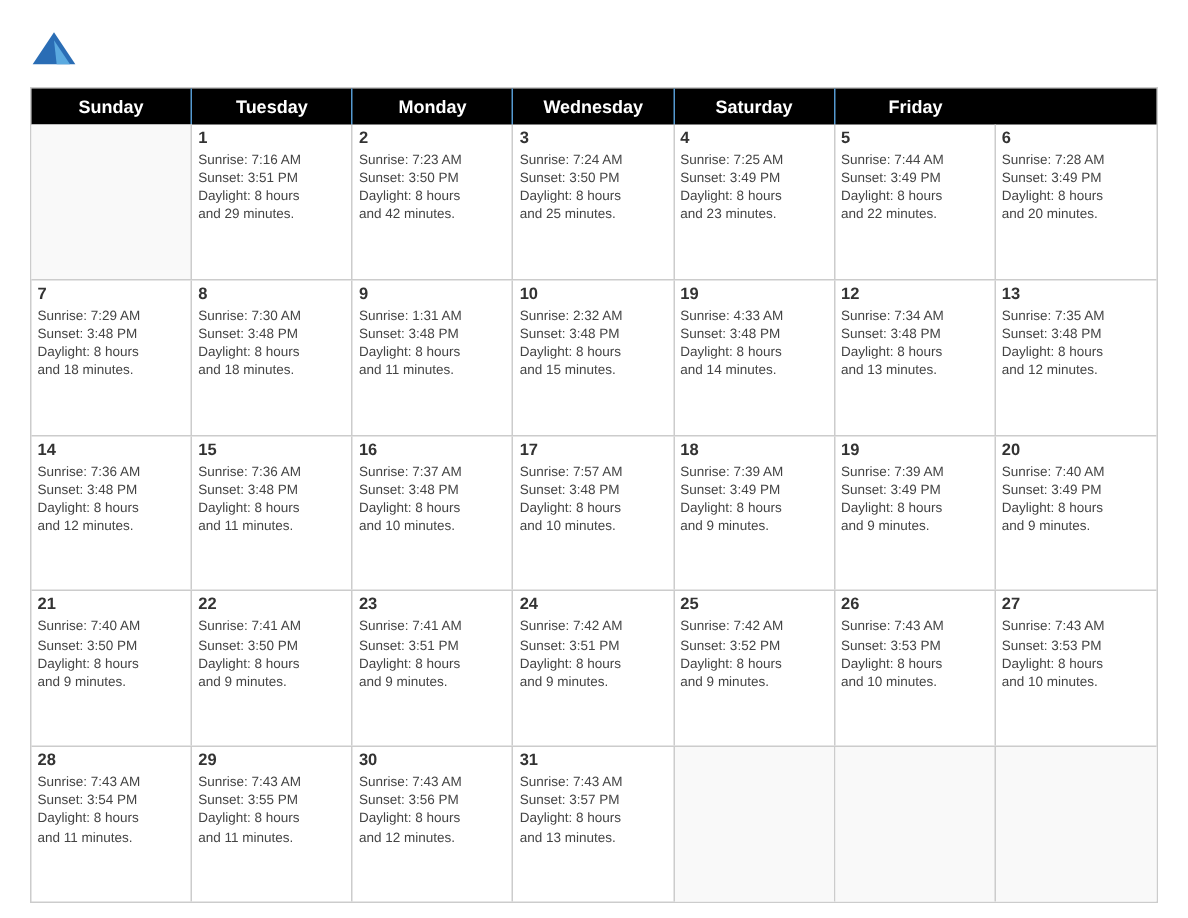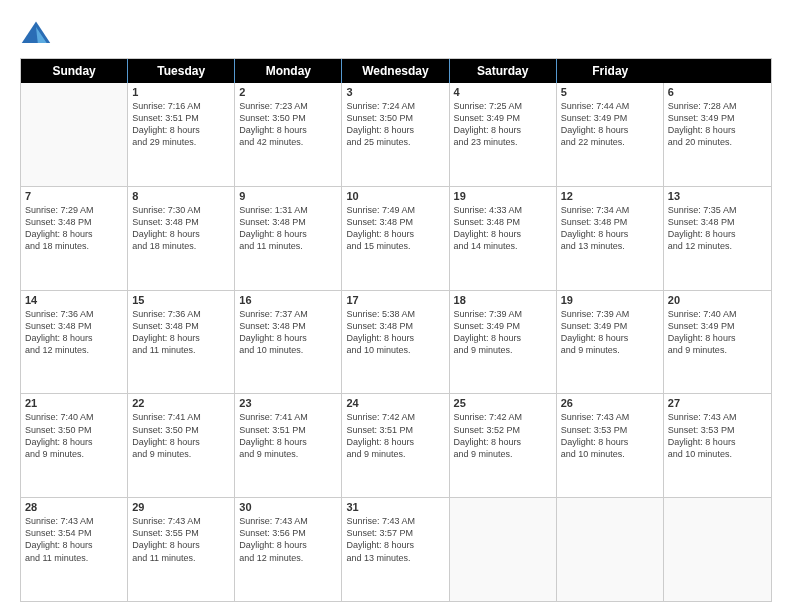--- a/index.html
+++ b/index.html
@@ -209,21 +209,21 @@
           </div>
           <div class="cal-cell">
             <span class="day-num">9</span>
             <span class="cell-line">Sunrise: 1:31 AM</span>
             <span class="cell-line">Sunset: 3:48 PM</span>
             <span class="cell-line">Daylight: 8 hours</span>
             <span class="cell-line">and 11 minutes.</span>
           </div>
           <div class="cal-cell">
             <span class="day-num">10</span>
-            <span class="cell-line">Sunrise: 7:49 AM</span>
+            <span class="cell-line">Sunrise: 2:32 AM</span>
             <span class="cell-line">Sunset: 3:48 PM</span>
             <span class="cell-line">Daylight: 8 hours</span>
             <span class="cell-line">and 15 minutes.</span>
           </div>
           <div class="cal-cell">
             <span class="day-num">19</span>
             <span class="cell-line">Sunrise: 4:33 AM</span>
             <span class="cell-line">Sunset: 3:48 PM</span>
             <span class="cell-line">Daylight: 8 hours</span>
             <span class="cell-line">and 14 minutes.</span>
@@ -260,21 +260,21 @@
           </div>
           <div class="cal-cell">
             <span class="day-num">16</span>
             <span class="cell-line">Sunrise: 7:37 AM</span>
             <span class="cell-line">Sunset: 3:48 PM</span>
             <span class="cell-line">Daylight: 8 hours</span>
             <span class="cell-line">and 10 minutes.</span>
           </div>
           <div class="cal-cell">
             <span class="day-num">17</span>
-            <span class="cell-line">Sunrise: 5:38 AM</span>
+            <span class="cell-line">Sunrise: 7:57 AM</span>
             <span class="cell-line">Sunset: 3:48 PM</span>
             <span class="cell-line">Daylight: 8 hours</span>
             <span class="cell-line">and 10 minutes.</span>
           </div>
           <div class="cal-cell">
             <span class="day-num">18</span>
             <span class="cell-line">Sunrise: 7:39 AM</span>
             <span class="cell-line">Sunset: 3:49 PM</span>
             <span class="cell-line">Daylight: 8 hours</span>
             <span class="cell-line">and 9 minutes.</span>

